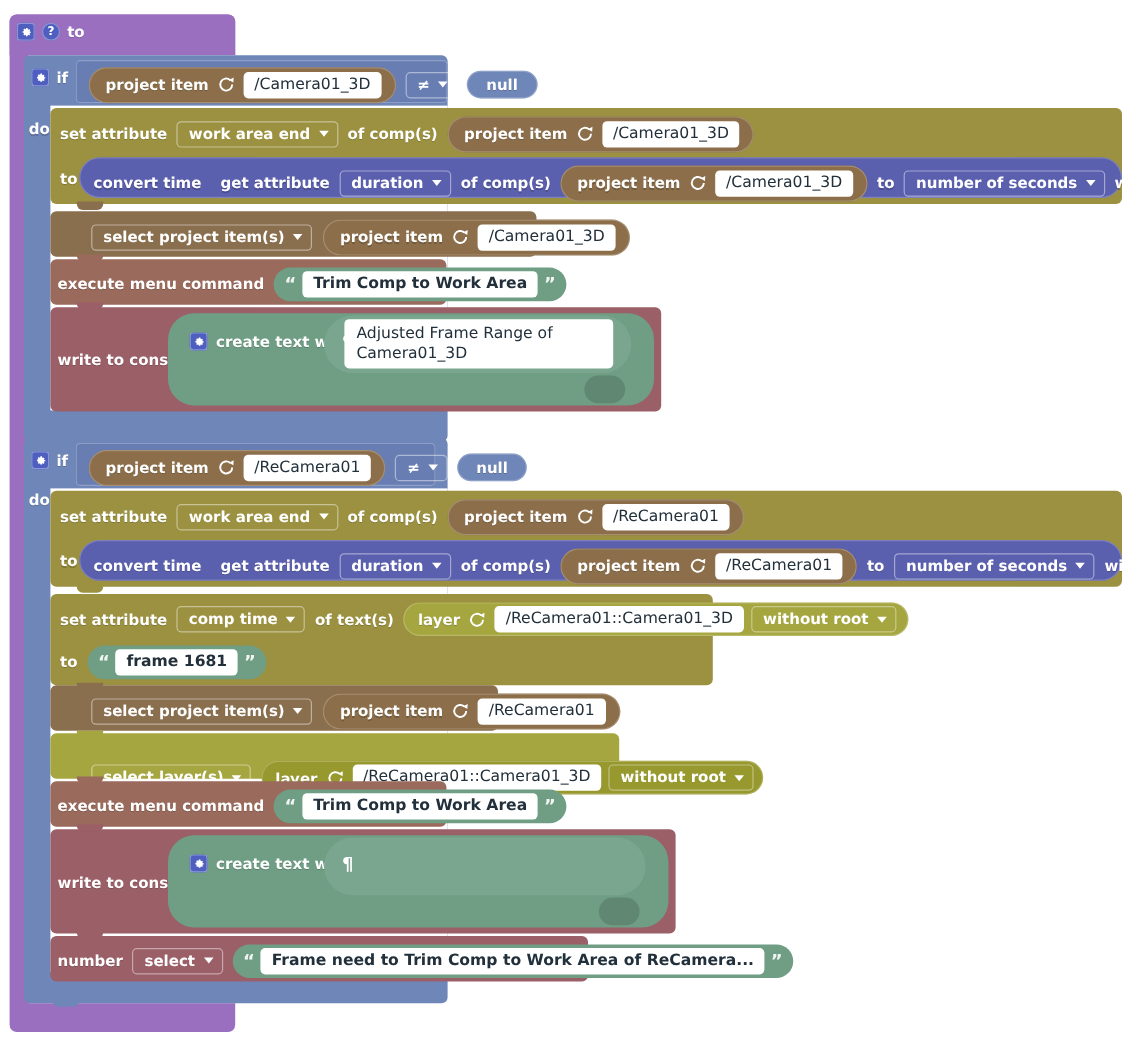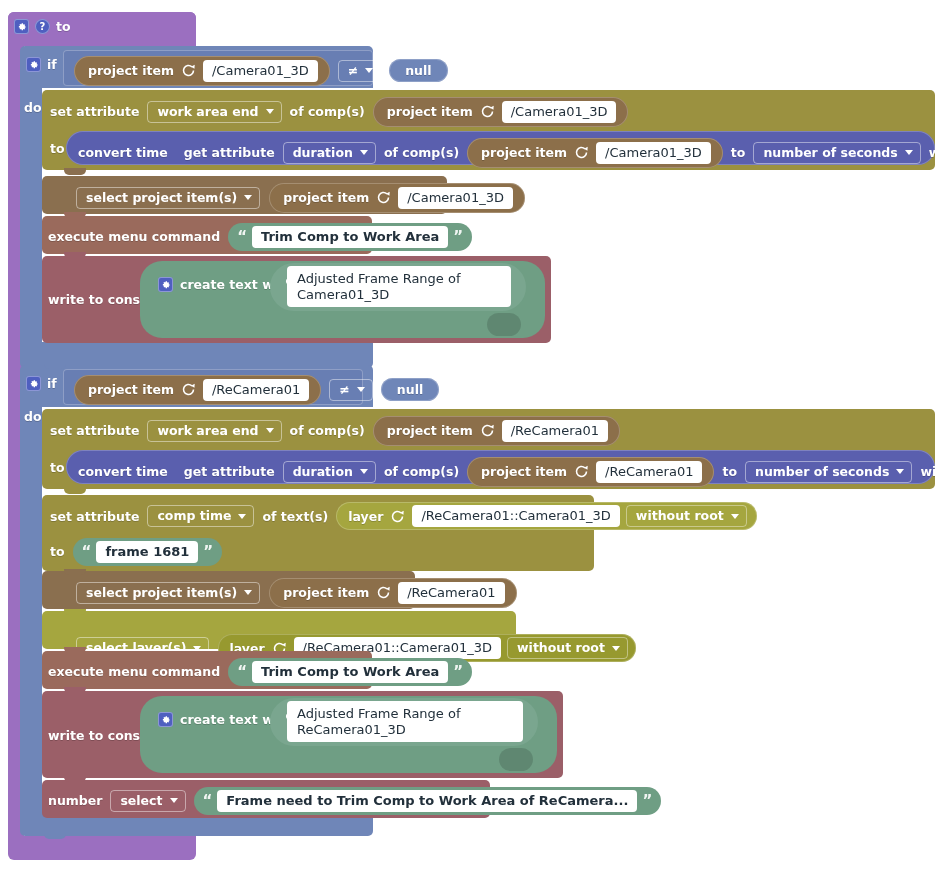--- a/index.html
+++ b/index.html
@@ -408,21 +408,20 @@
     <span class="mut">
       <svg viewBox="0 0 16 16">
           <path fill="#ffffff" d="M8 5.2A2.8 2.8 0 1 0 8 10.8 2.8 2.8 0 0 0 8 5.2zm0 4.2A1.4 1.4 0 1 1 8 6.6a1.4 1.4 0 0 1 0 2.8z"></path>
           <path fill="#ffffff" d="M14 7h-1.3a4.8 4.8 0 0 0-.5-1.2l.9-.9-1.4-1.4-.9.9A4.8 4.8 0 0 0 9.6 3.3V2H7.4v1.3a4.8 4.8 0 0 0-1.2.5l-.9-.9-1.4 1.4.9.9A4.8 4.8 0 0 0 4.3 6.4H3v2.2h1.3c.1.4.3.8.5 1.2l-.9.9 1.4 1.4.9-.9c.4.2.8.4 1.2.5V13h2.2v-1.3c.4-.1.8-.3 1.2-.5l.9.9 1.4-1.4-.9-.9c.2-.4.4-.8.5-1.2H14z"></path>
         </svg>
     </span>
     <span class="lbl">create text with</span>
   </div>
   <div class="blk" style="left:270px;top:698px;width:268px;height:48px;background:#7aa68f;border-radius:24px;"></div>
   <div class="blk pil" style="left:285px;top:711px;">¶</div>
-  <div class="blk tf big" style="left:287px;top:701px;width:236px;height:41px;font-size:13px;padding-top:5px;">Adjusted Frame Range of ReCamera01_3D</div>
   <div class="blk empty-socket" style="left:499px;top:748px;"></div>
 
   <div class="blk" style="left:42px;top:780px;width:448px;height:38px;background:#9b5f68;border-radius:5px;"></div>
   <div class="blk row" style="left:48px;top:787px;gap:8px;">
     <span class="lbl">number</span>
     <span class="dd">
       <span>select</span>
         <i class="caret"></i>
     </span>
     <span class="vblk nosh" style="background:#6f9e84;padding:3px 9px;gap:5px;">

